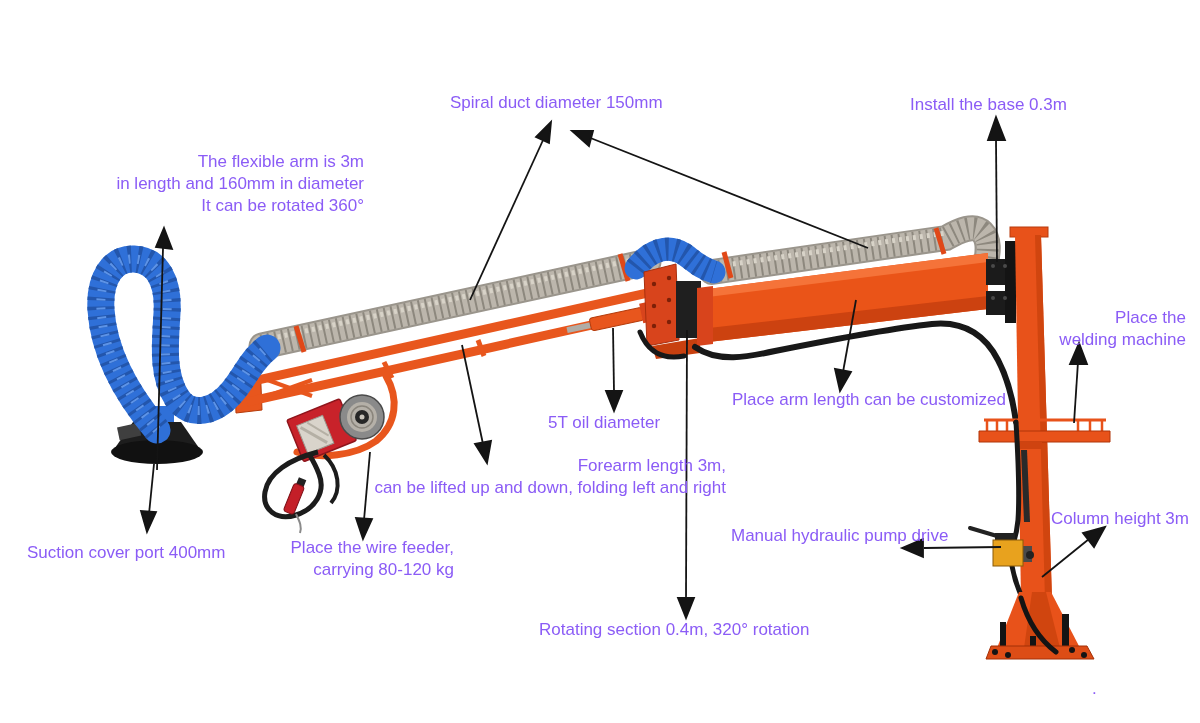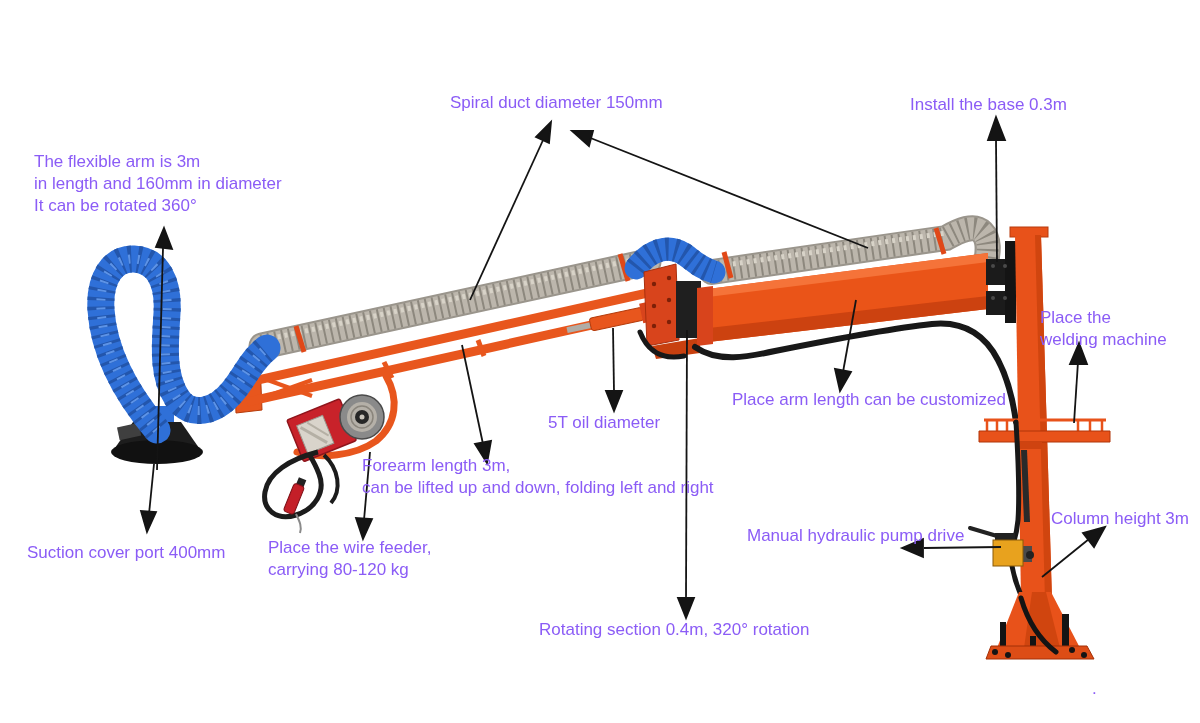--- a/index.html
+++ b/index.html
@@ -6,21 +6,21 @@
   .canvas{
     position:relative;width:1200px;height:723px;background:#ffffff;overflow:hidden;
     font-family:"Liberation Sans",sans-serif;
   }
   .diagram-svg{position:absolute;left:0;top:0;}
   .lbl{
     position:absolute;
     font-size:17px;line-height:22px;color:#8b5cf6;
     white-space:pre-line;
   }
-  .center{text-align:left;}
+  .center{text-align:right;}
 </style>
 </head>
 <body>
 
 <div class="canvas">
 
   <svg class="diagram-svg" width="1200" height="723" viewBox="0 0 1200 723">
 
     <g>
       <line x1="262" y1="346" x2="648" y2="262" stroke="#9a958c" stroke-width="27" stroke-linecap="round"></line>
@@ -237,29 +237,29 @@
 
   <div class="lbl" style="left:910px;top:94px">Install the base 0.3m</div>
 
   <div class="lbl center" style="left:1040px;top:307px;width:146px">Place the
 welding machine</div>
 
   <div class="lbl" style="left:548px;top:412px">5T oil diameter</div>
 
   <div class="lbl" style="left:732px;top:389px">Place arm length can be customized</div>
 
-  <div class="lbl center" style="left:362px;top:455px;width:374px">Forearm length 3m,
+  <div class="lbl center" style="left:352px;top:455px;width:374px">Forearm length 3m,
 can be lifted up and down, folding left and right</div>
 
   <div class="lbl" style="left:27px;top:542px">Suction cover port 400mm</div>
 
   <div class="lbl center" style="left:268px;top:537px;width:186px">Place the wire feeder,
 carrying 80-120 kg</div>
 
   <div class="lbl" style="left:539px;top:619px">Rotating section 0.4m, 320° rotation</div>
 
-  <div class="lbl" style="left:747px;top:525px">Manual hydraulic pump drive</div>
+  <div class="lbl" style="left:731px;top:525px">Manual hydraulic pump drive</div>
 
   <div class="lbl" style="left:1051px;top:508px">Column height 3m</div>
 
   <div class="lbl" style="left:1092px;top:678px">.</div>
 
 </div>
 
 </body></html>

